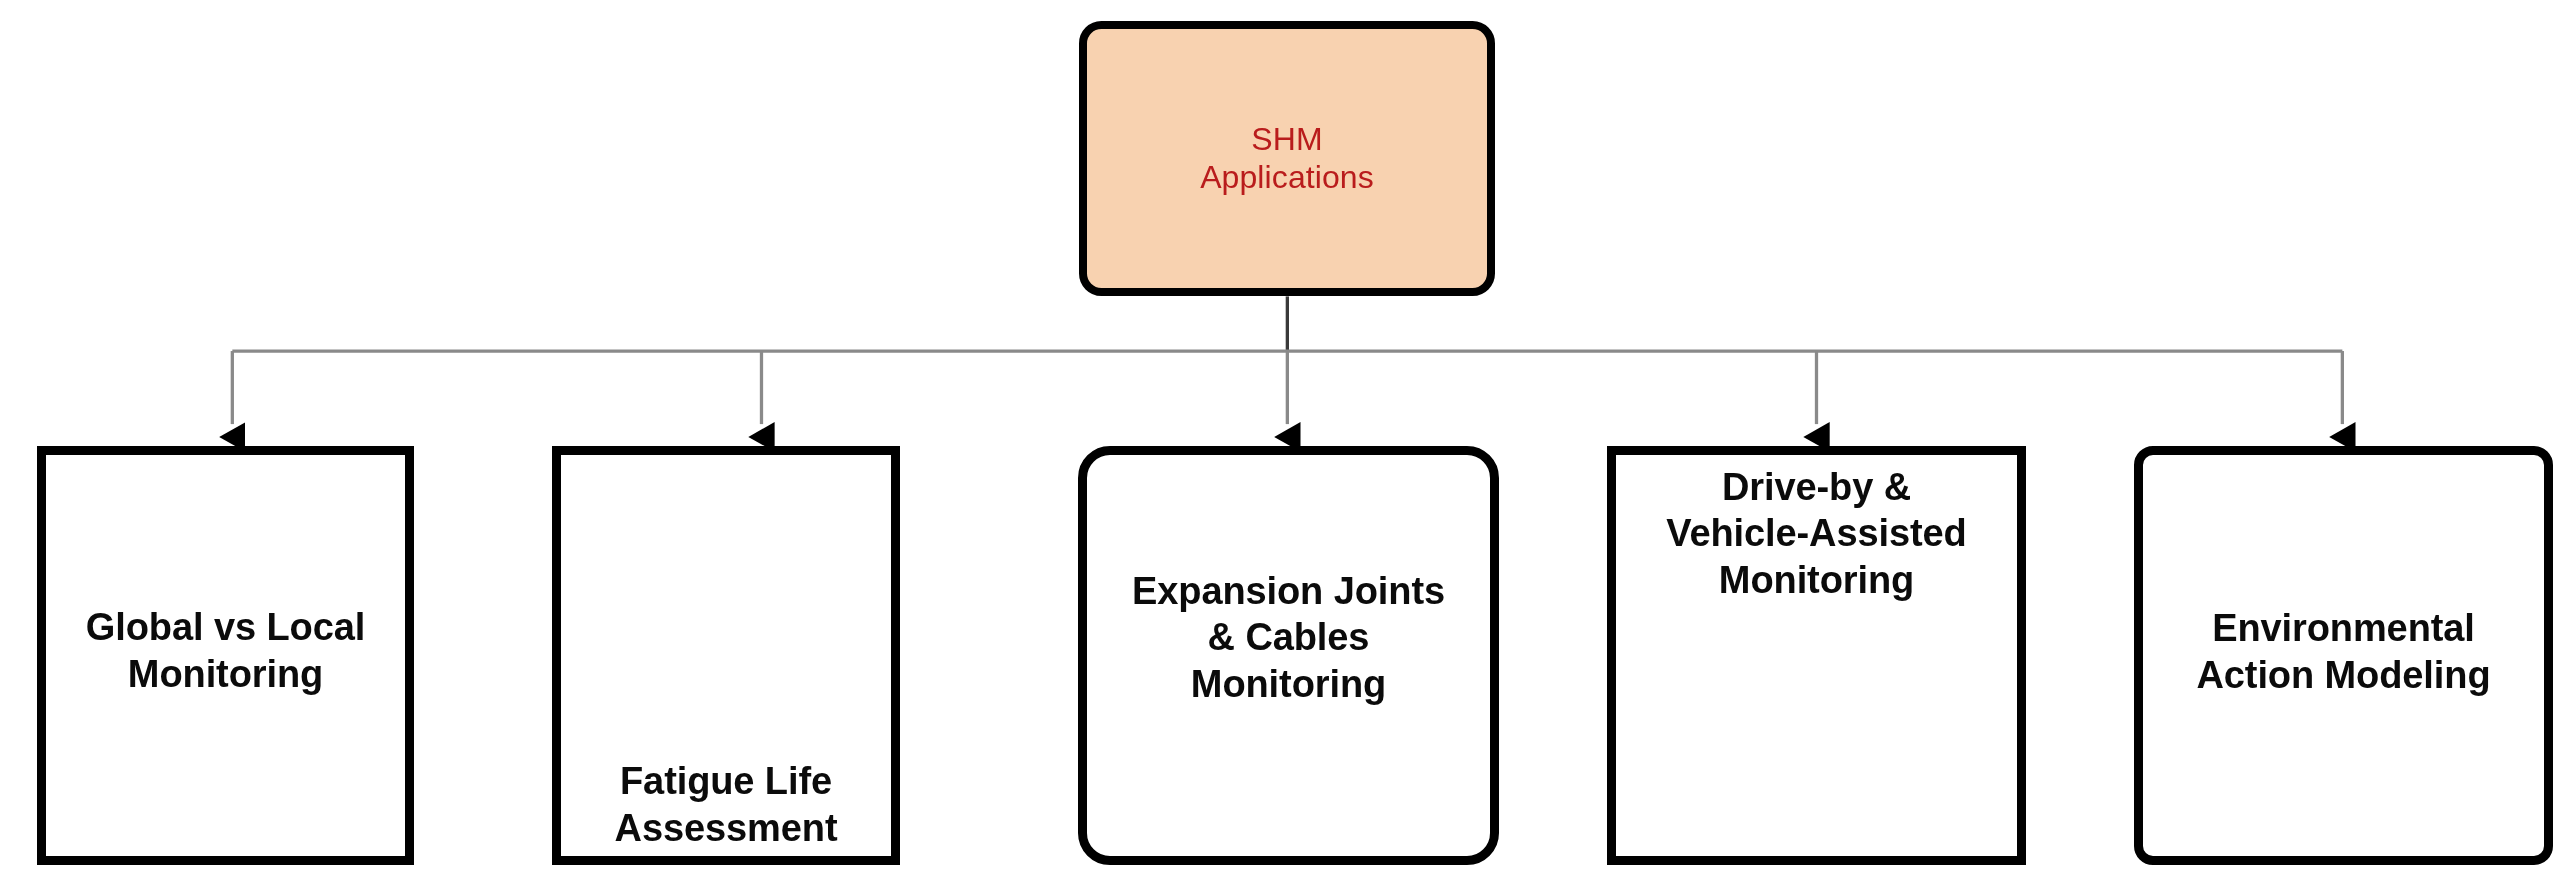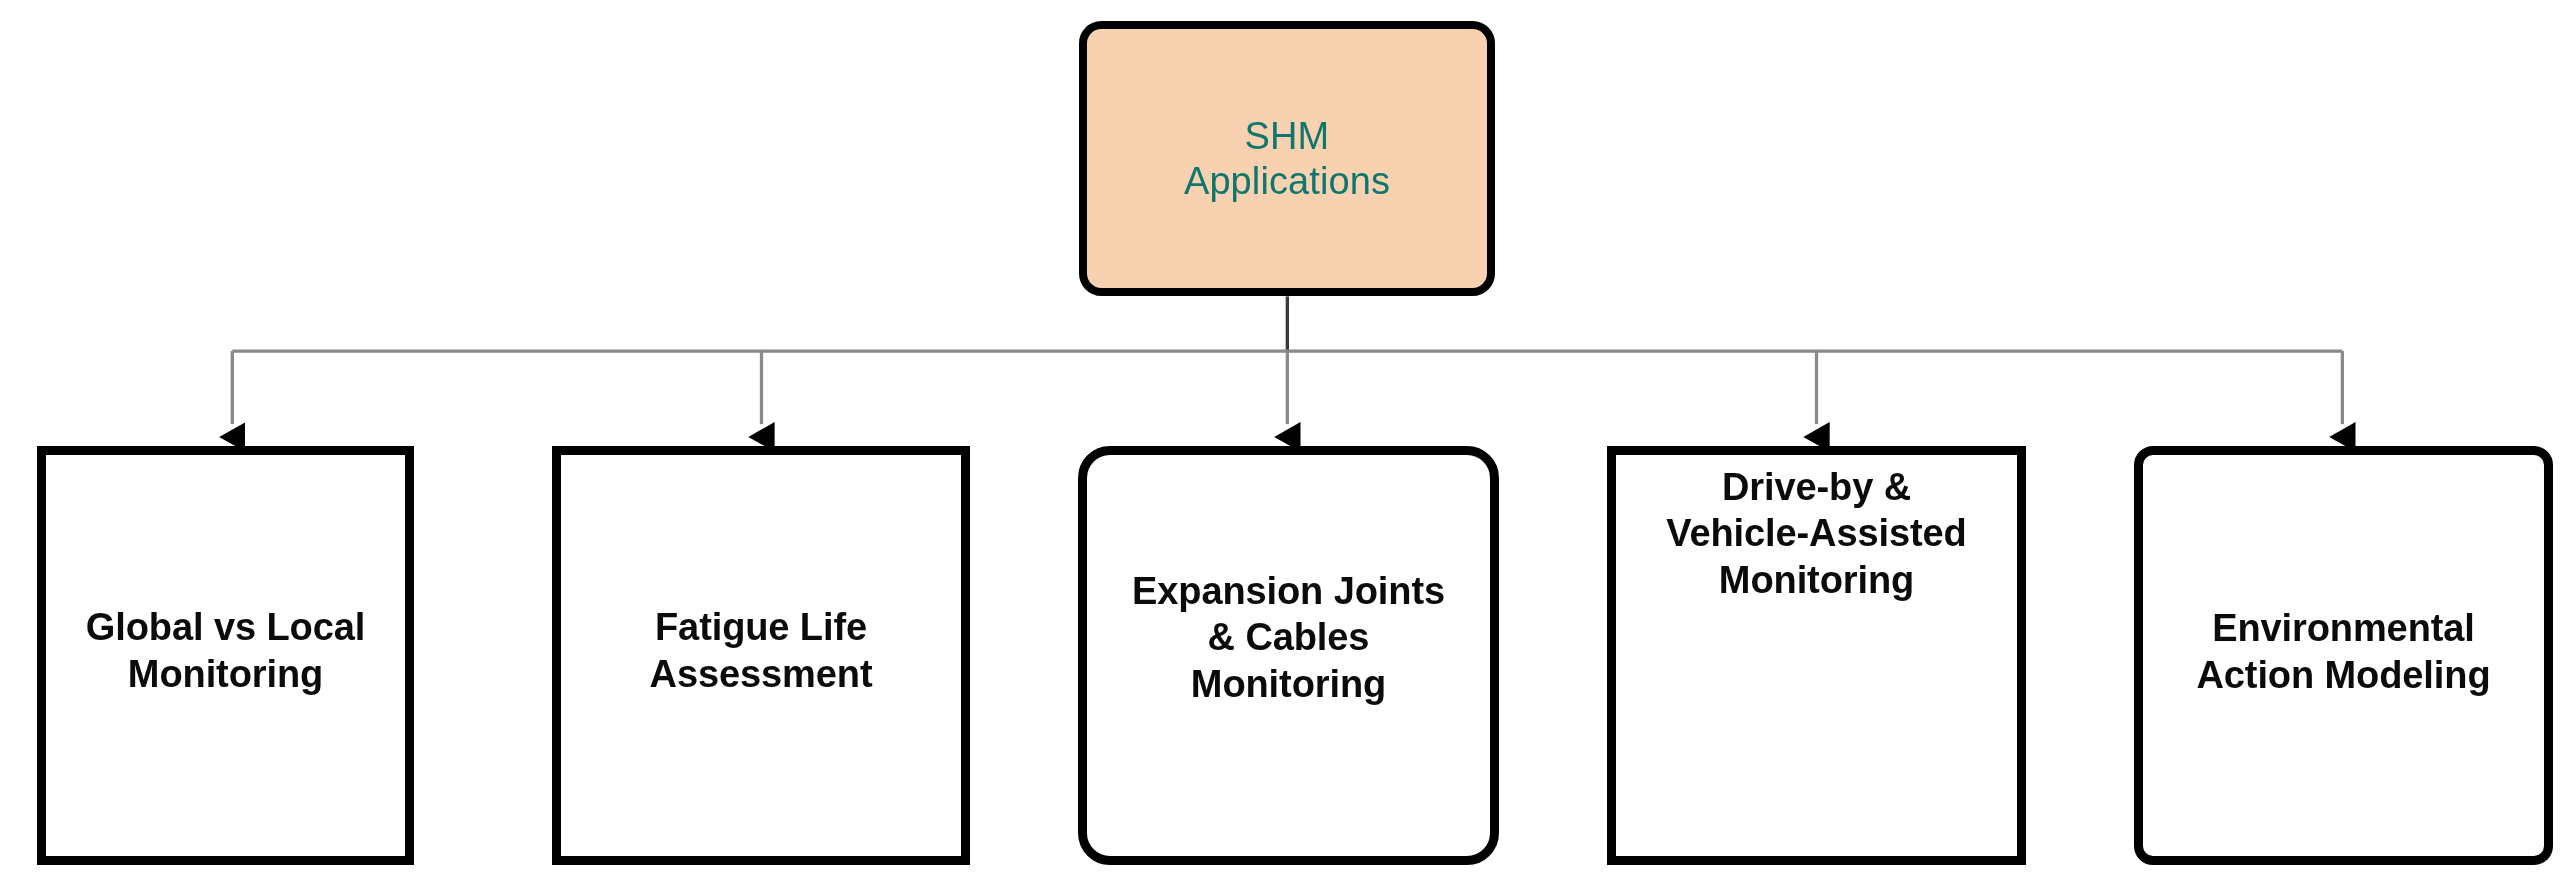--- a/index.html
+++ b/index.html
@@ -36,24 +36,24 @@
     height: 275px;
     box-sizing: border-box;
     border: 8.6px solid #000000;
     border-radius: 22.4px;
     background: #F8D2B0;
     display: flex;
     align-items: center;
     justify-content: center;
   }
   .root-label {
-    font-size: 38px;
+    font-size: 32px;
     font-weight: 400;
     line-height: 1.18;
-    color: #0f766e;
+    color: #b91c1c;
     text-align: center;
     white-space: pre-line;
     letter-spacing: 0.1px;
   }
   
   .child-node {
     position: absolute;
     top: 446px;
     height: 419px;
     box-sizing: border-box;
@@ -69,21 +69,21 @@
     color: #0b0b0b;
     text-align: center;
     white-space: pre-line;
     padding: 0 6.6px;
     letter-spacing: -0.1px;
   }
   
   #node-global   { left: 37px;   width: 377px; align-items: center; }
   #node-global .child-label   { transform: translateY(-5.3px); }
 
-  #node-fatigue  { left: 552px;  width: 418px; align-items: center; }
+  #node-fatigue  { left: 552px;  width: 348px; align-items: flex-end; }
   #node-fatigue .child-label  { transform: translateY(-5.3px); }
 
   #node-joints   { left: 1078px; width: 421px; align-items: center; border-radius: 32px; }
   #node-joints .child-label   { transform: translateY(-18.4px); }
 
   #node-driveby  { left: 1607px; width: 419px; }
   #node-driveby .child-label  { transform: translateY(9.2px); }
 
   #node-environ  { left: 2134px; width: 419px; align-items: center; border-radius: 19px; }
   #node-environ .child-label  { transform: translateY(-4px); }

